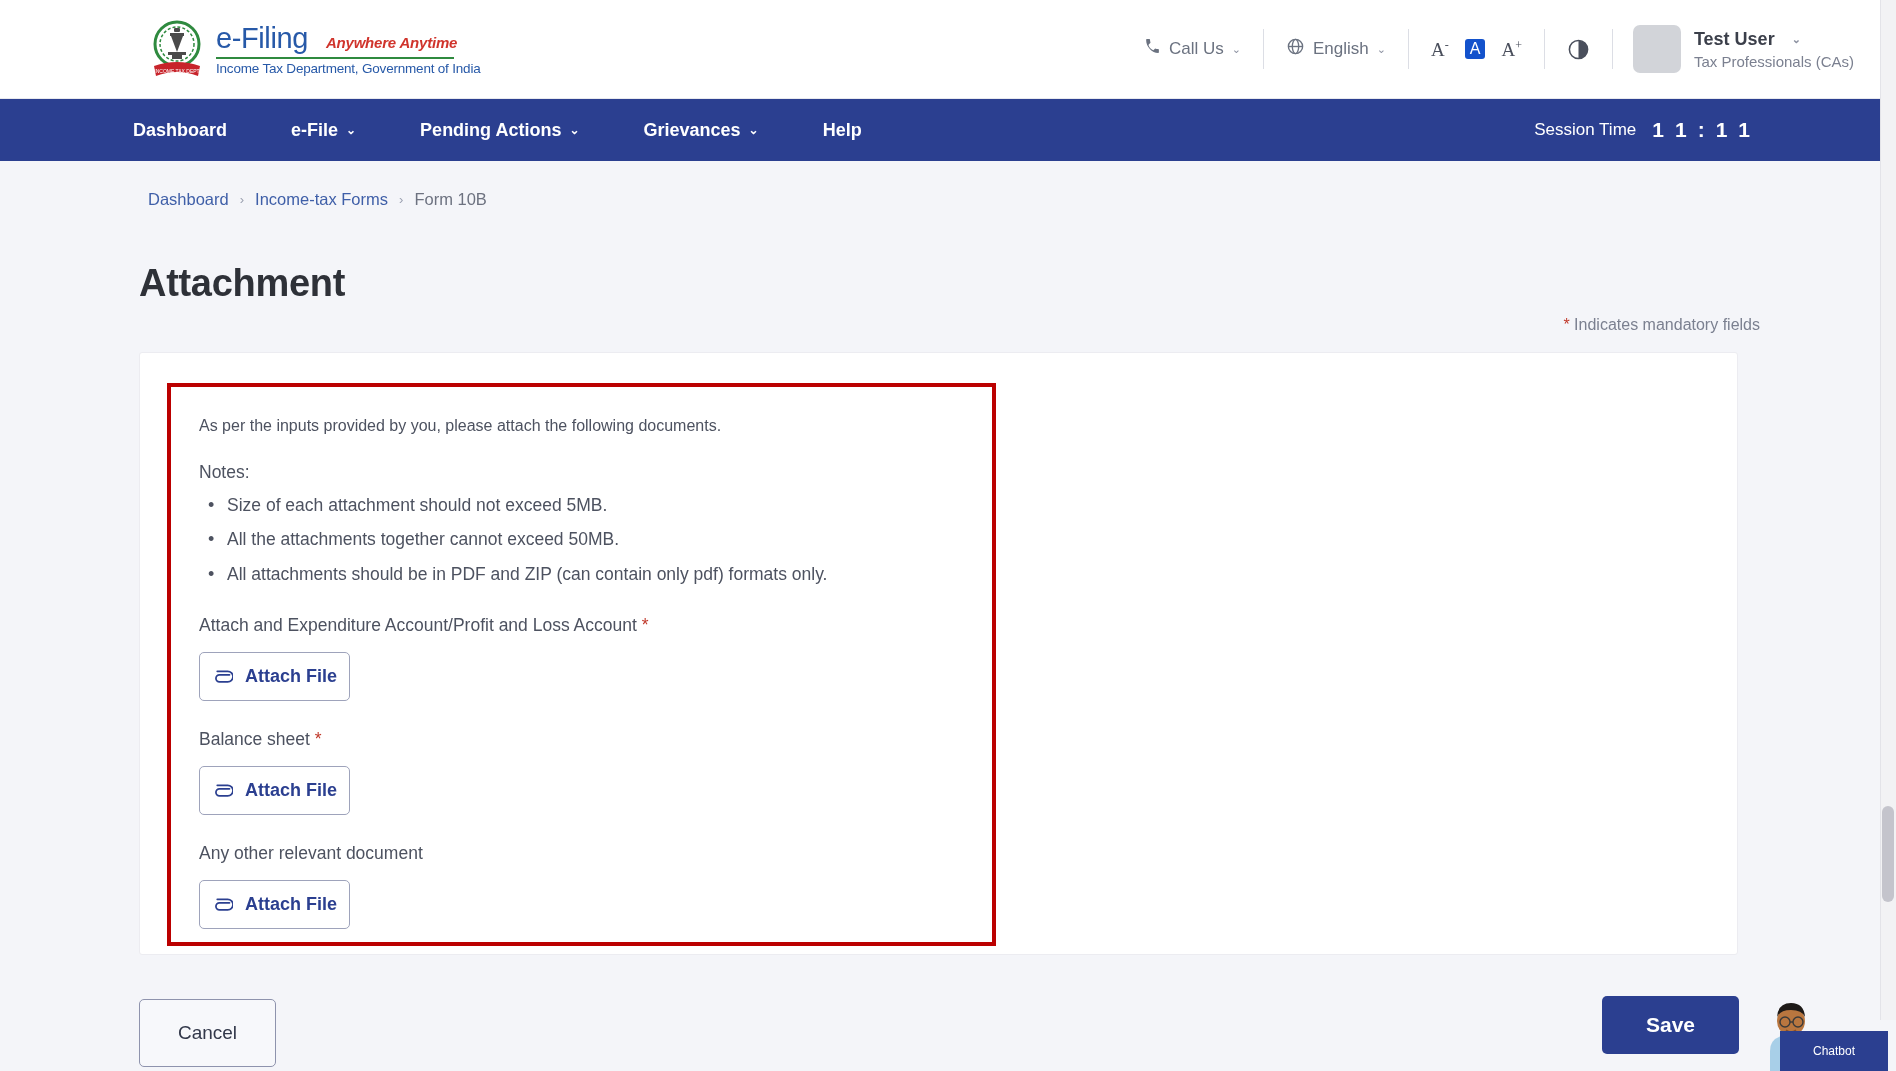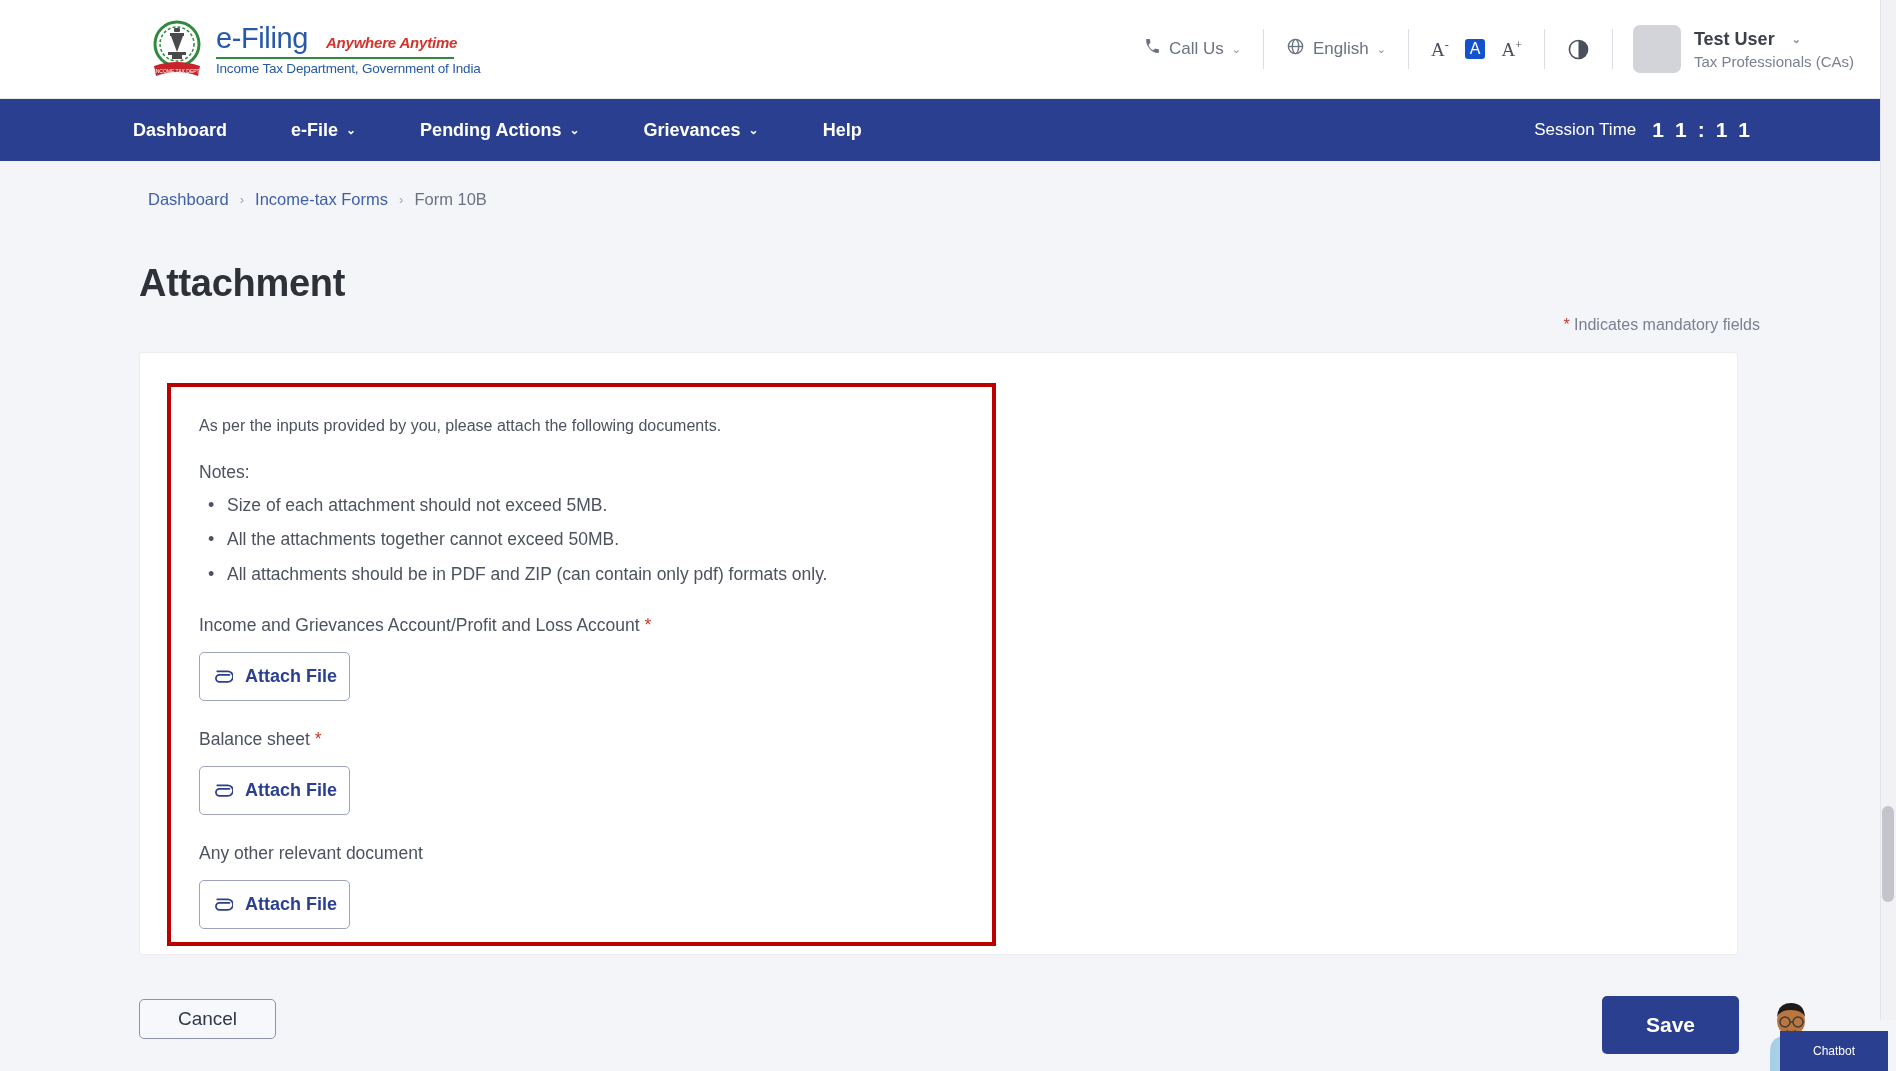--- a/index.html
+++ b/index.html
@@ -129,21 +129,21 @@
   .attach-btn {
     display: inline-flex; align-items: center; gap: 12px;
     border: 1px solid #9ea3bb; background: #ffffff; border-radius: 5px;
     padding: 13px 12px; font-size: 18px; font-weight: bold; color: #2b3f90;
     cursor: pointer; font-family: "Liberation Sans", sans-serif;
   }
   .clip-icon { width: 21px; height: 16px; display:block; }
 
   
   .btn-cancel {
-    position: absolute; top: 999px; left: 139px; width: 137px; height: 40px;
+    position: absolute; top: 999px; left: 139px; width: 137px; height: 68px;
     border: 1px solid #8e93ad; border-radius: 5px; background: #f7f8fb;
     color: #32384a; font-size: 19px; cursor: pointer;
     display: flex; align-items: center; justify-content: center;
     font-family: "Liberation Sans", sans-serif;
   }
   .btn-save {
     position: absolute; top: 996px; left: 1602px; width: 137px; height: 58px;
     background: #2b3f90; border: none; border-radius: 5px;
     color: #ffffff; font-size: 21px; font-weight: bold; cursor: pointer;
     display: flex; align-items: center; justify-content: center;
@@ -318,21 +318,21 @@
 
         <div class="notes-title">Notes:</div>
         <ul class="notes">
           <li>Size of each attachment should not exceed 5MB.</li>
           <li>All the attachments together cannot exceed 50MB.</li>
           <li>All attachments should be in PDF and ZIP (can contain only pdf) formats only.</li>
         </ul>
 
         <div class="field-group">
           <div class="field-label">
-            <span>Income and Grievances Account/Profit and Loss Account</span>
+            <span>Attach and Expenditure Account/Profit and Loss Account</span>
             <span class="star">*</span>
           </div>
           <button class="attach-btn">
             <span>
               <svg class="clip-icon" viewBox="0 0 24 18" fill="none" stroke="#2b3f90" stroke-width="2" aria-hidden="true">
                 <path d="M20 6.5 L8.5 6.5 A4 4 0 0 0 8.5 14.5 L18 14.5 A6 6 0 0 0 18 2.5 L6 2.5" stroke-linecap="round"></path>
               </svg>
             </span>
             <span>Attach File</span>
           </button>

